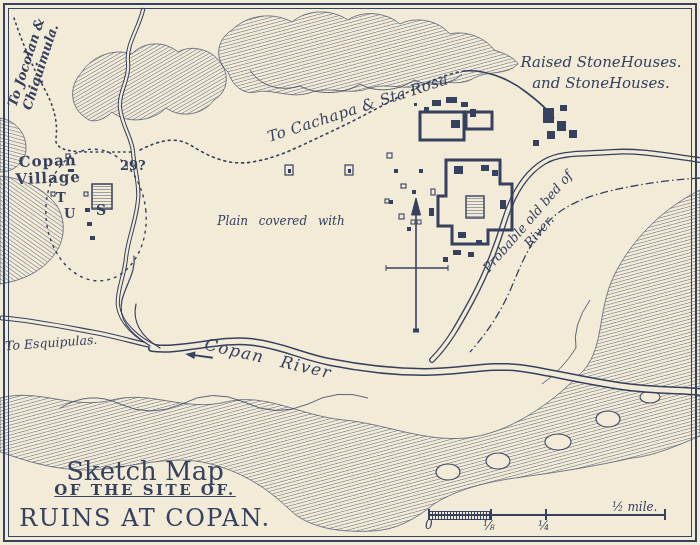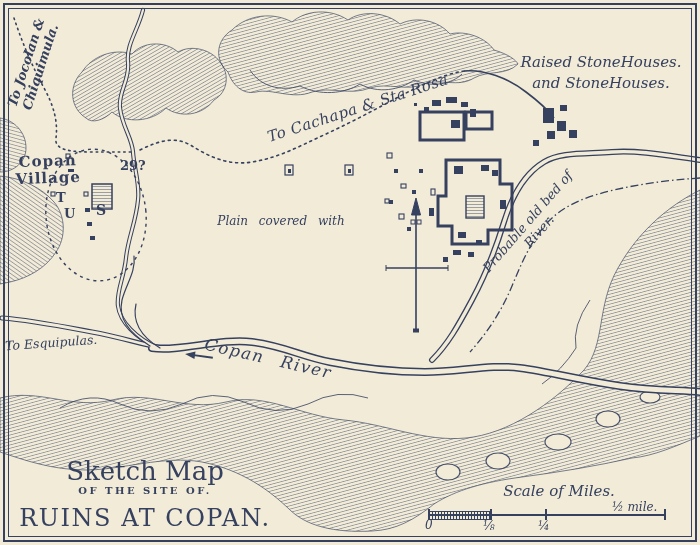--- a/index.html
+++ b/index.html
@@ -20,21 +20,21 @@
   .plain1{left:175px;top:215px;width:212px;font-size:12px;word-spacing:7px;}
   .plain2{left:146px;top:256px;width:242px;font-size:17.5px;word-spacing:5px;}
   .oldbed{left:459px;top:212px;width:150px;font-size:13px;transform:rotate(-49deg);}
   .esquip{left:5px;top:336px;font-size:12.5px;transform:rotate(-4deg);}
   .criver{left:202px;top:350px;width:132px;font-size:16.5px;letter-spacing:1.5px;
           word-spacing:10px;transform:rotate(13deg);}
   .warrow{position:absolute;left:185px;top:346px;transform:rotate(8deg);}
   .rletter{position:absolute;font-weight:bold;font-size:13px;}
   .title{left:14px;top:461px;width:262px;font-style:normal;}
   .title .t1{font-size:26px;line-height:21px;}
-  .title .t2{font-size:10px;font-weight:bold;letter-spacing:2.5px;line-height:17px;}
+  .title .t2{font-size:15px;font-weight:bold;letter-spacing:2.5px;line-height:17px;text-decoration:underline;}
   .title .t3{font-size:24px;letter-spacing:1.5px;line-height:27px;margin-top:6px;}
   .scale-title{left:468px;top:483px;width:182px;font-size:15px;}
   .scalebar{position:absolute;left:428px;top:509px;width:240px;height:12px;}
   .scalebar .base{position:absolute;left:0;top:5px;width:238px;height:2px;background:#36405f;}
   .scalebar .hatchseg{position:absolute;left:0;top:2px;width:62px;height:7px;
       border:1px solid #36405f;
       background:repeating-linear-gradient(90deg,#36405f 0 1px,transparent 1px 3px);}
   .scalebar .tick{position:absolute;top:0;width:1.6px;height:11px;background:#36405f;}
   .sticklbl{position:absolute;font-size:12px;font-style:italic;}
 </style>
@@ -215,21 +215,20 @@
     </svg>
   </span>
   <div class="lbl criver center">Copan River</div>
 
   <div class="lbl title center">
     <div class="t1">Sketch Map</div>
     <div class="t2">OF THE SITE OF.</div>
     <div class="t3">RUINS AT COPAN.</div>
   </div>
 
-  <div class="lbl scale-title center">Scale of Miles.</div>
   <div class="scalebar">
     <div class="base"></div>
     <div class="hatchseg"></div>
     <div class="tick" style="left:0;"></div>
     <div class="tick" style="left:62px;"></div>
     <div class="tick" style="left:117px;"></div>
     <div class="tick" style="left:236px;"></div>
   </div>
   <span class="sticklbl" style="left:425px;top:518px;">0</span>
   <span class="sticklbl" style="left:483px;top:519px;">⅛</span>

